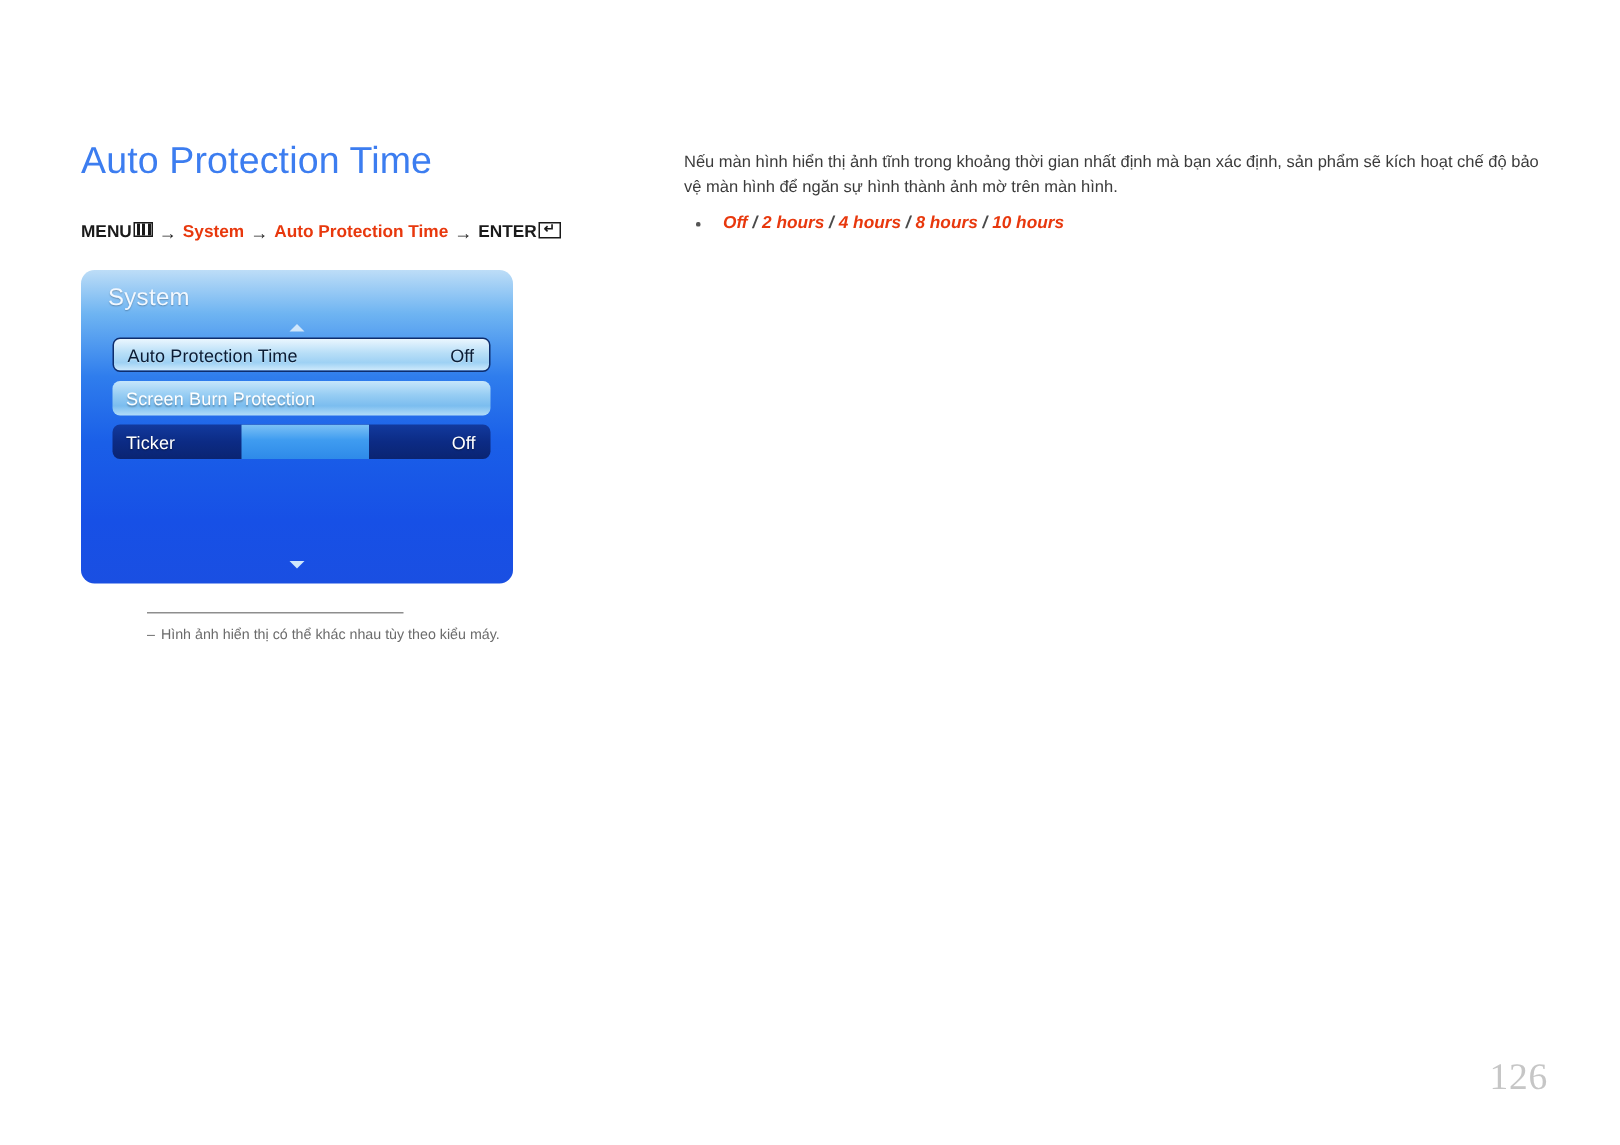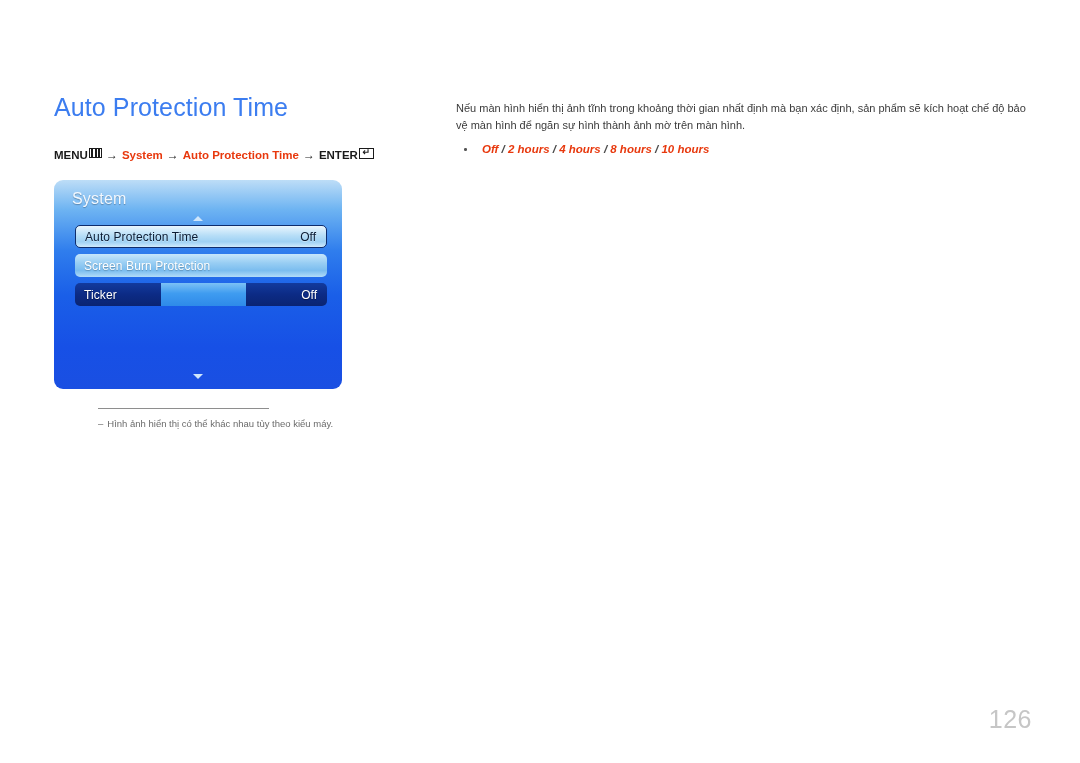--- a/index.html
+++ b/index.html
@@ -263,20 +263,21 @@
   }
 
   
   .page-number {
     position: absolute;
     right: 48px;
     top: 705px;
     font-size: 25px;
     color: #c6c6c6;
     letter-spacing: 0.5px;
+    font-family: Liberation Serif, serif;
   }
 </style>
 </head>
 <body>
 
 <div class="left-col">
 
   <h1 class="page-title">Auto Protection Time</h1>
 
   <div class="breadcrumb">

